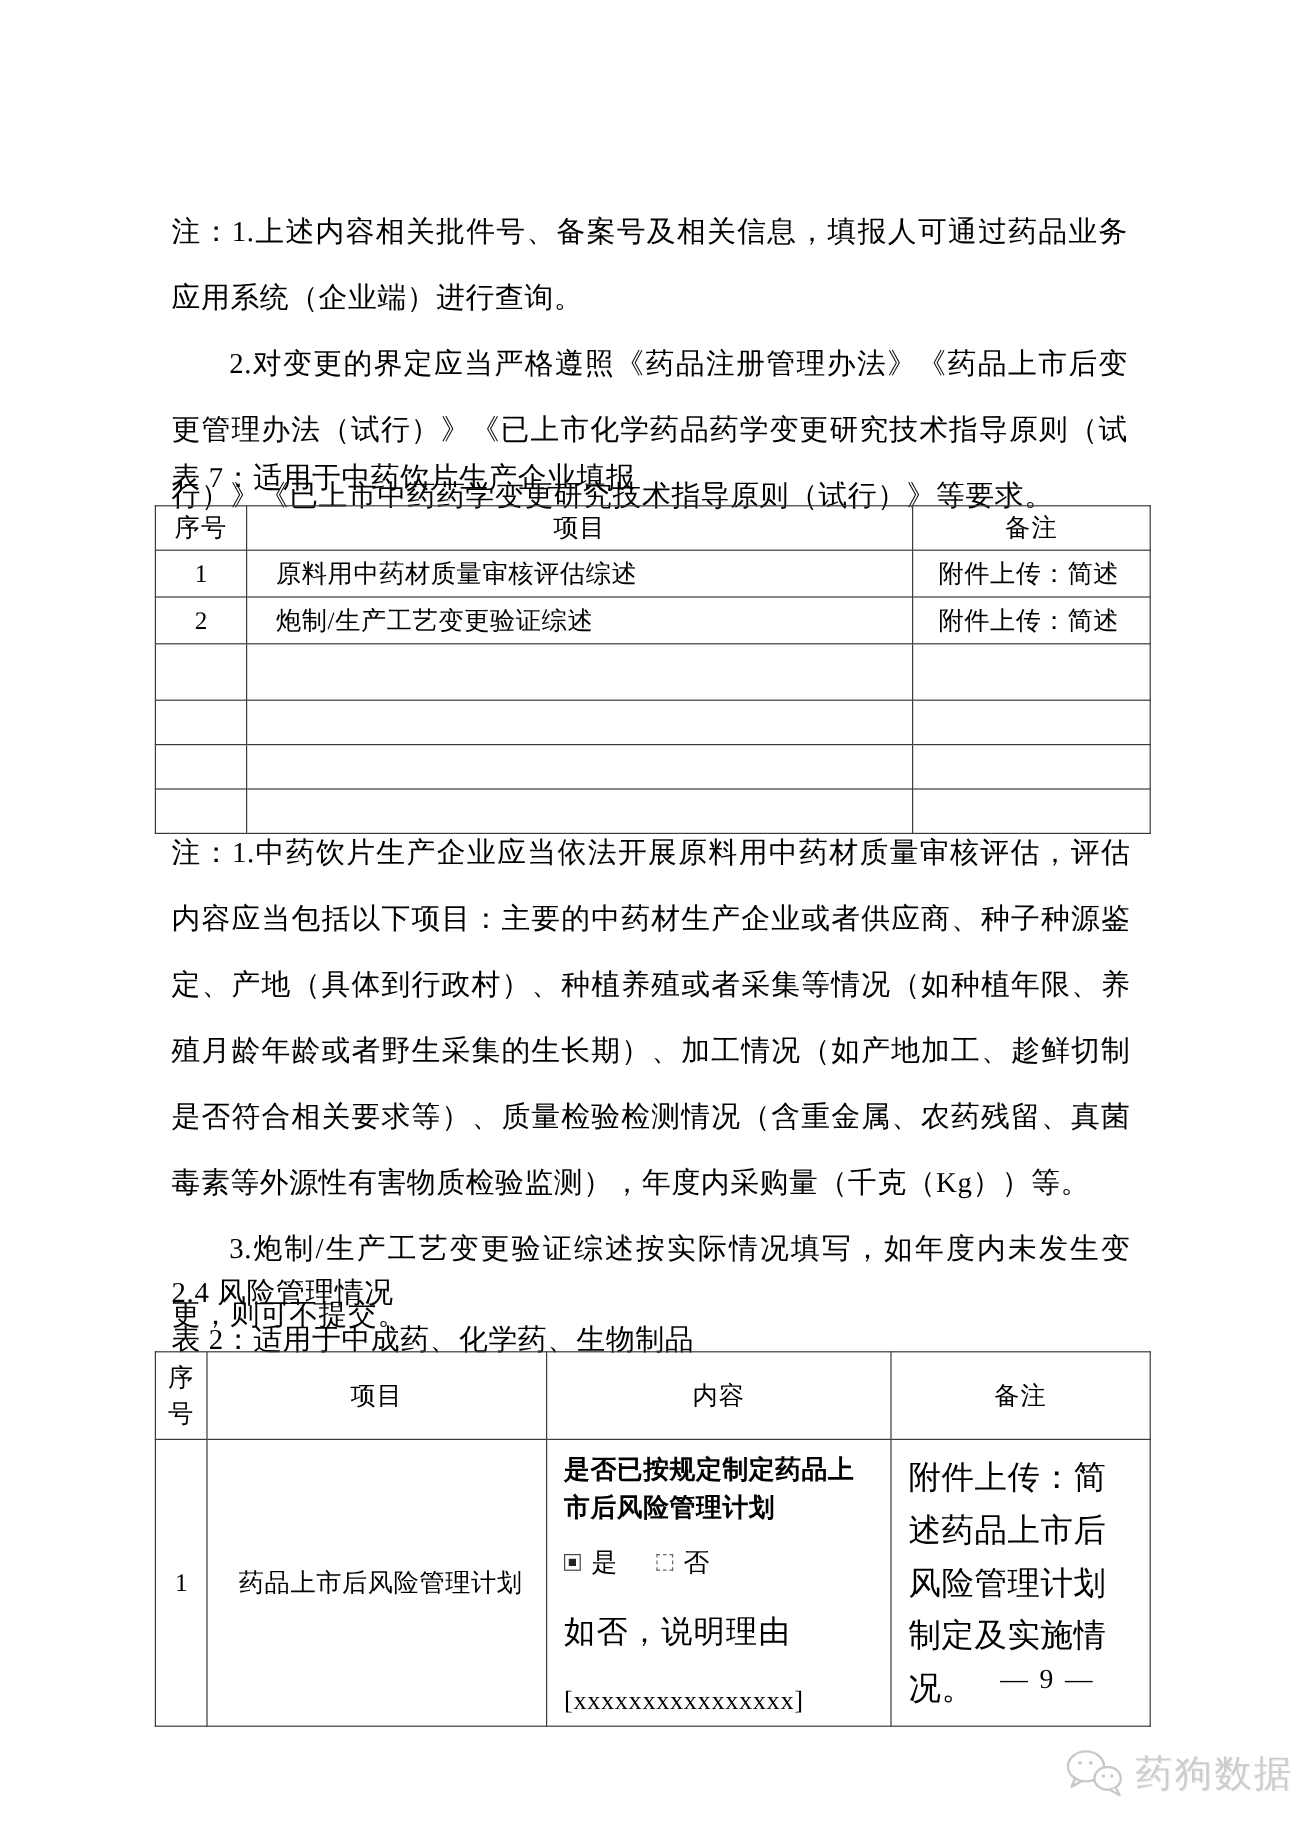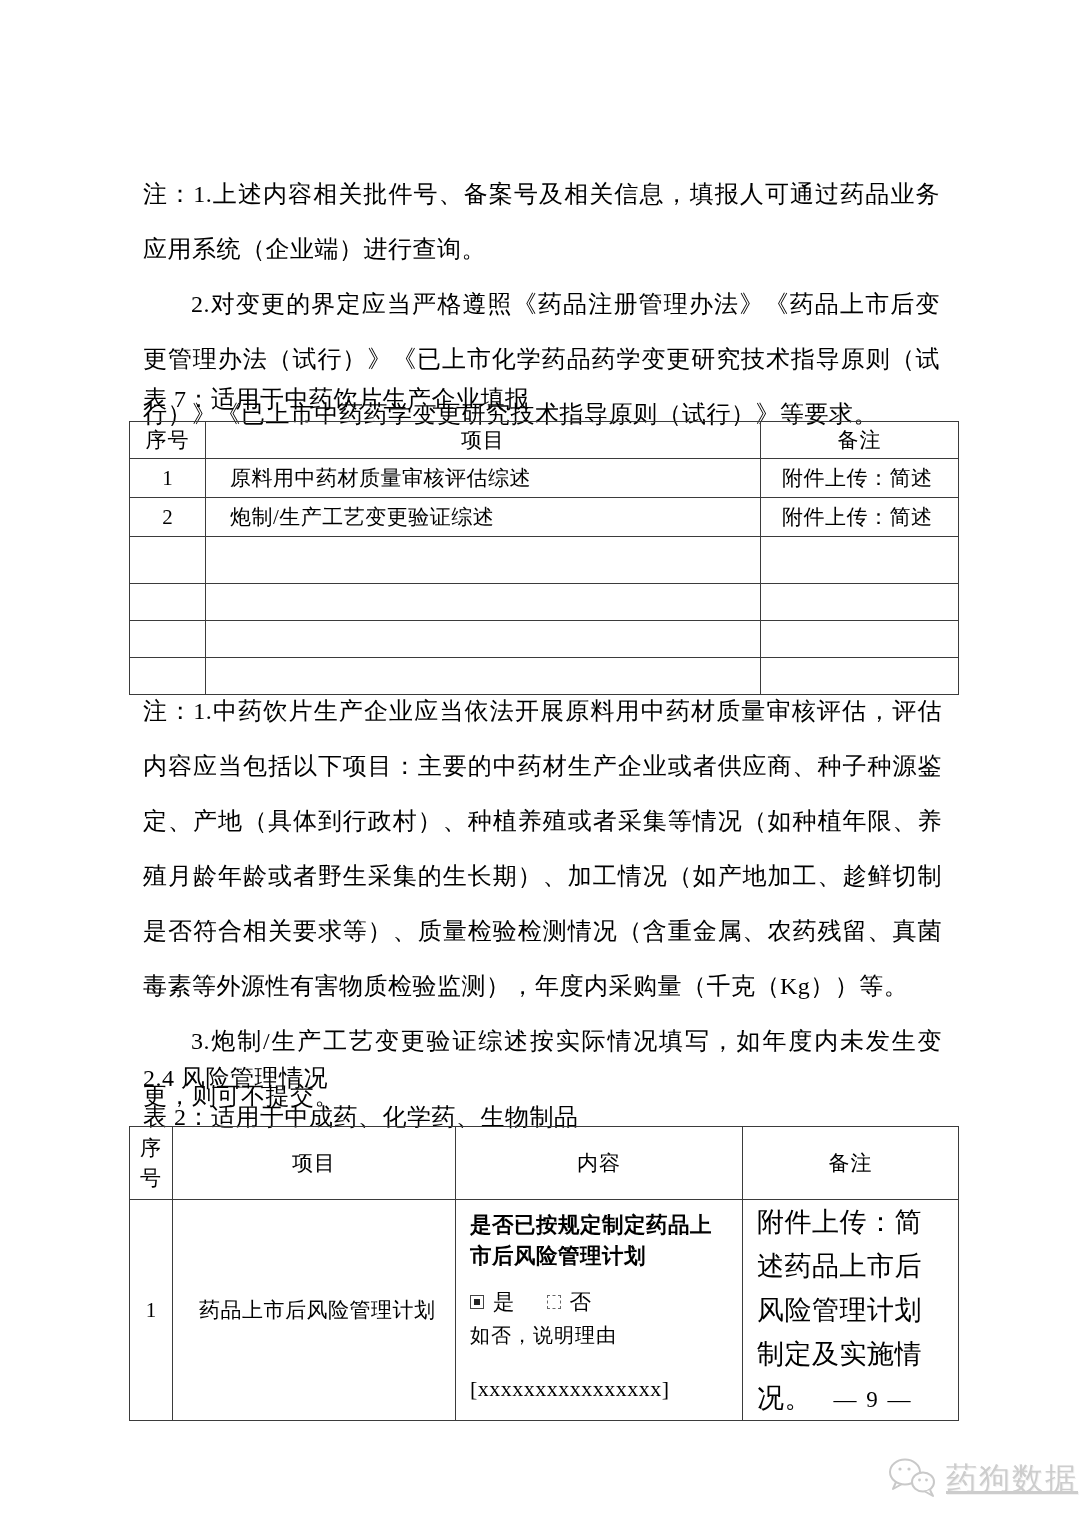--- a/index.html
+++ b/index.html
@@ -31,26 +31,26 @@
   #table9 tr.hdr td{height:70px;}
   #table9 tr.r1 td{height:155px;}
   #table9 .cell-content{padding:10px 12px 8px 14px;vertical-align:top;}
   .q-bold{font-weight:bold;font-size:21.5px;line-height:31px;letter-spacing:0.5px;}
   .cb-line{margin-top:15px;font-size:21.5px;display:flex;align-items:center;gap:9px;}
   .cb{display:inline-block;width:12px;height:12px;border:1px solid #444;
       position:relative;flex:0 0 auto;}
   .cb.dashed{border-style:dashed;border-color:#666;}
   .cb.checked::after{content:"";position:absolute;left:3px;top:3px;right:3px;bottom:3px;background:#222;}
   .cb-gap{display:inline-block;width:14px;}
-  .reason-line{margin-top:6px;font-size:20px;letter-spacing:1px;}
+  .reason-line{margin-top:26px;font-size:26px;letter-spacing:1px;}
   .bracket-line{margin-top:27px;font-size:22px;letter-spacing:0.5px;}
   .remark9{line-height:44px;font-size:27px;letter-spacing:0.5px;padding:0 10px 0 14px;}
   
   .pageno{font-size:23px;letter-spacing:2px;}
-  .watermark{display:flex;align-items:flex-end;gap:8px;color:#cccccc;text-decoration:underline;}
+  .watermark{display:flex;align-items:center;gap:8px;color:#cccccc;}
   .wm-text{font-size:31px;letter-spacing:2px;color:#cdcdcd;
            text-shadow:1px 1px 0 #f2f2f2;}
 </style>
 </head>
 <body>
 
 <div class="abs" style="left:143px;top:167px;width:797px;">
   <div class="para">注：1.上述内容相关批件号、备案号及相关信息，填报人可通过药品业务应用系统（企业端）进行查询。</div>
   <div class="para indent">2.对变更的界定应当严格遵照《药品注册管理办法》《药品上市后变更管理办法（试行）》《已上市化学药品药学变更研究技术指导原则（试行）》《已上市中药药学变更研究技术指导原则（试行）》等要求。</div>
 </div>

